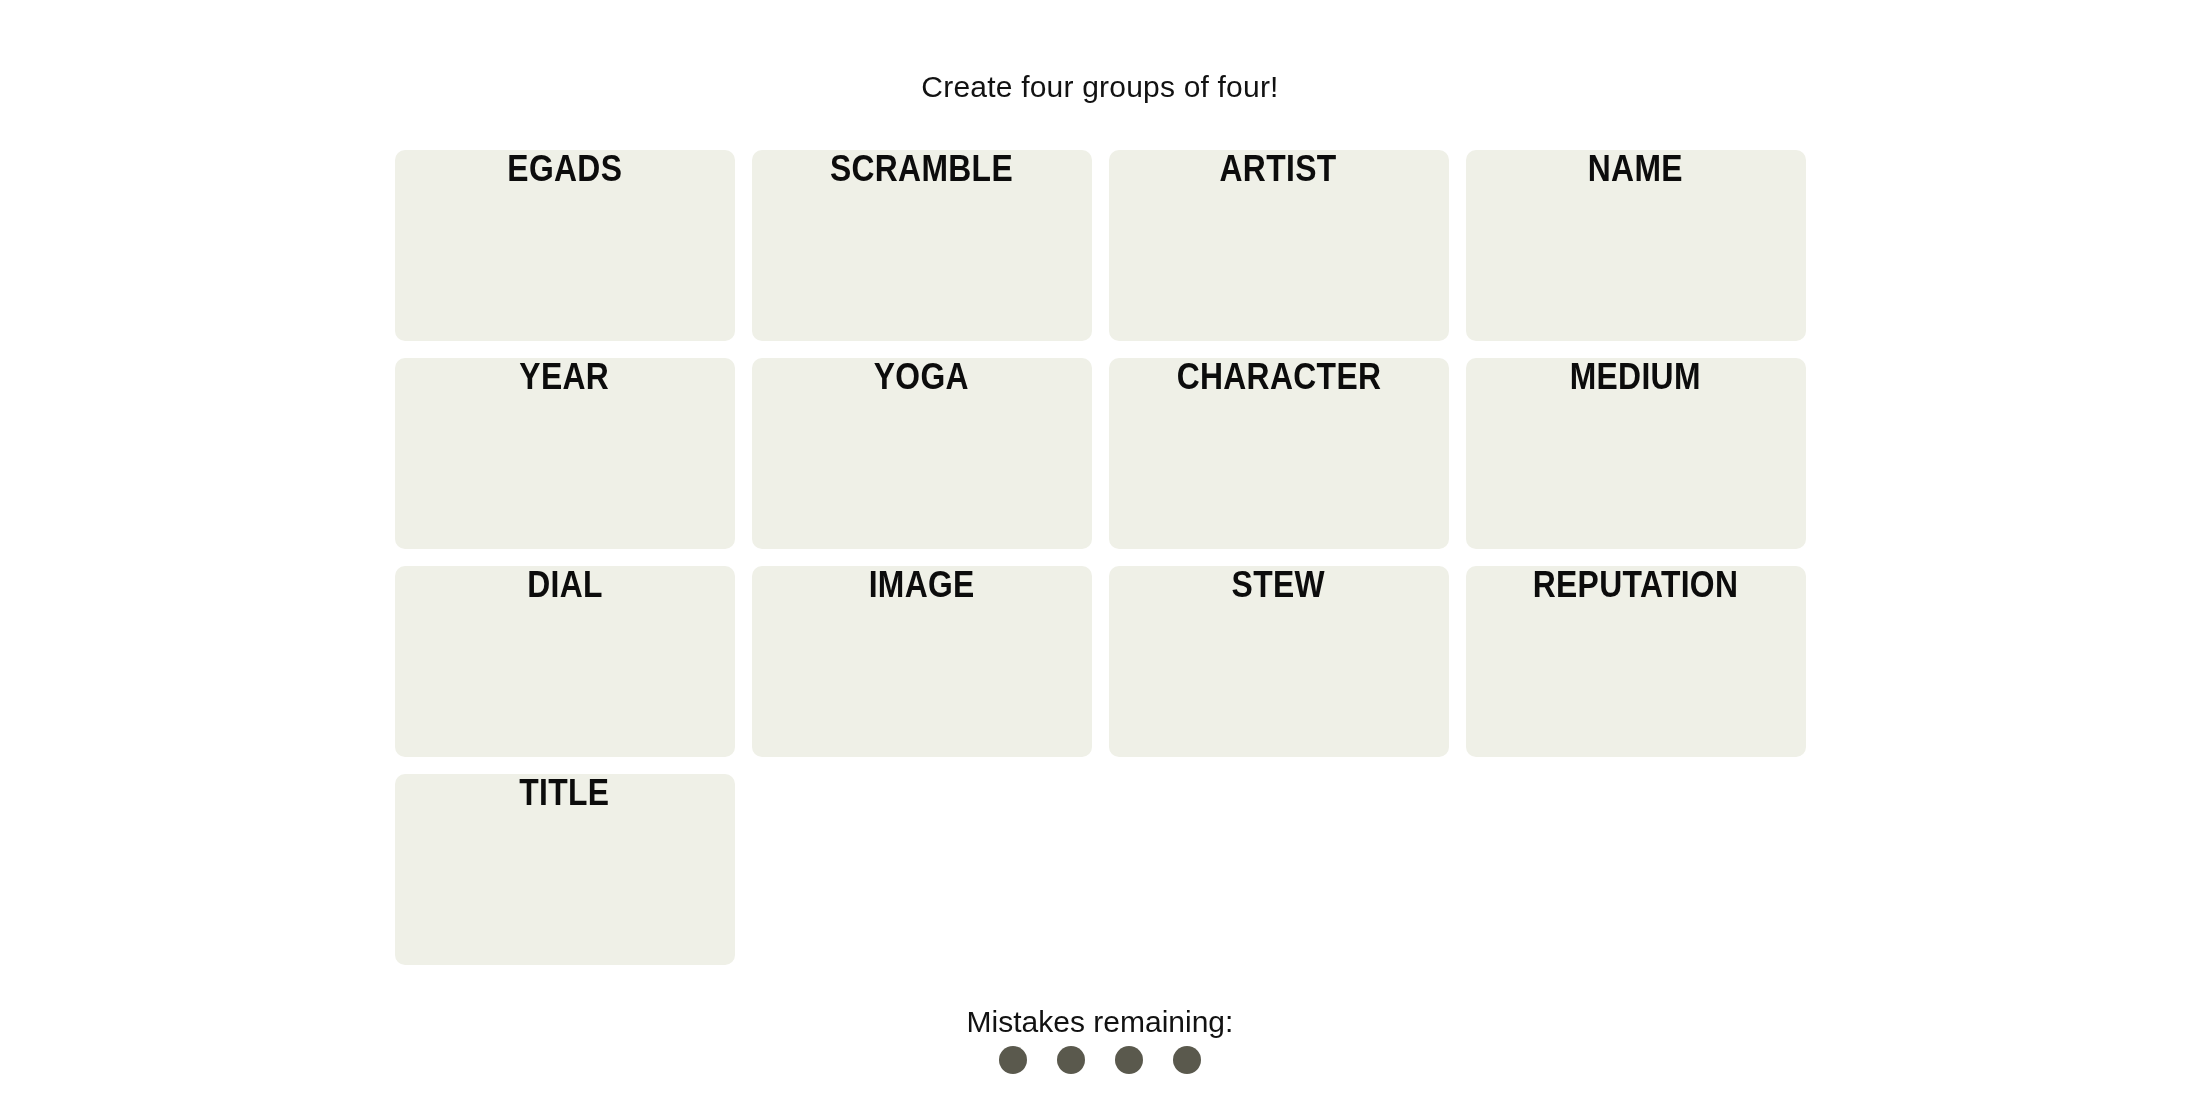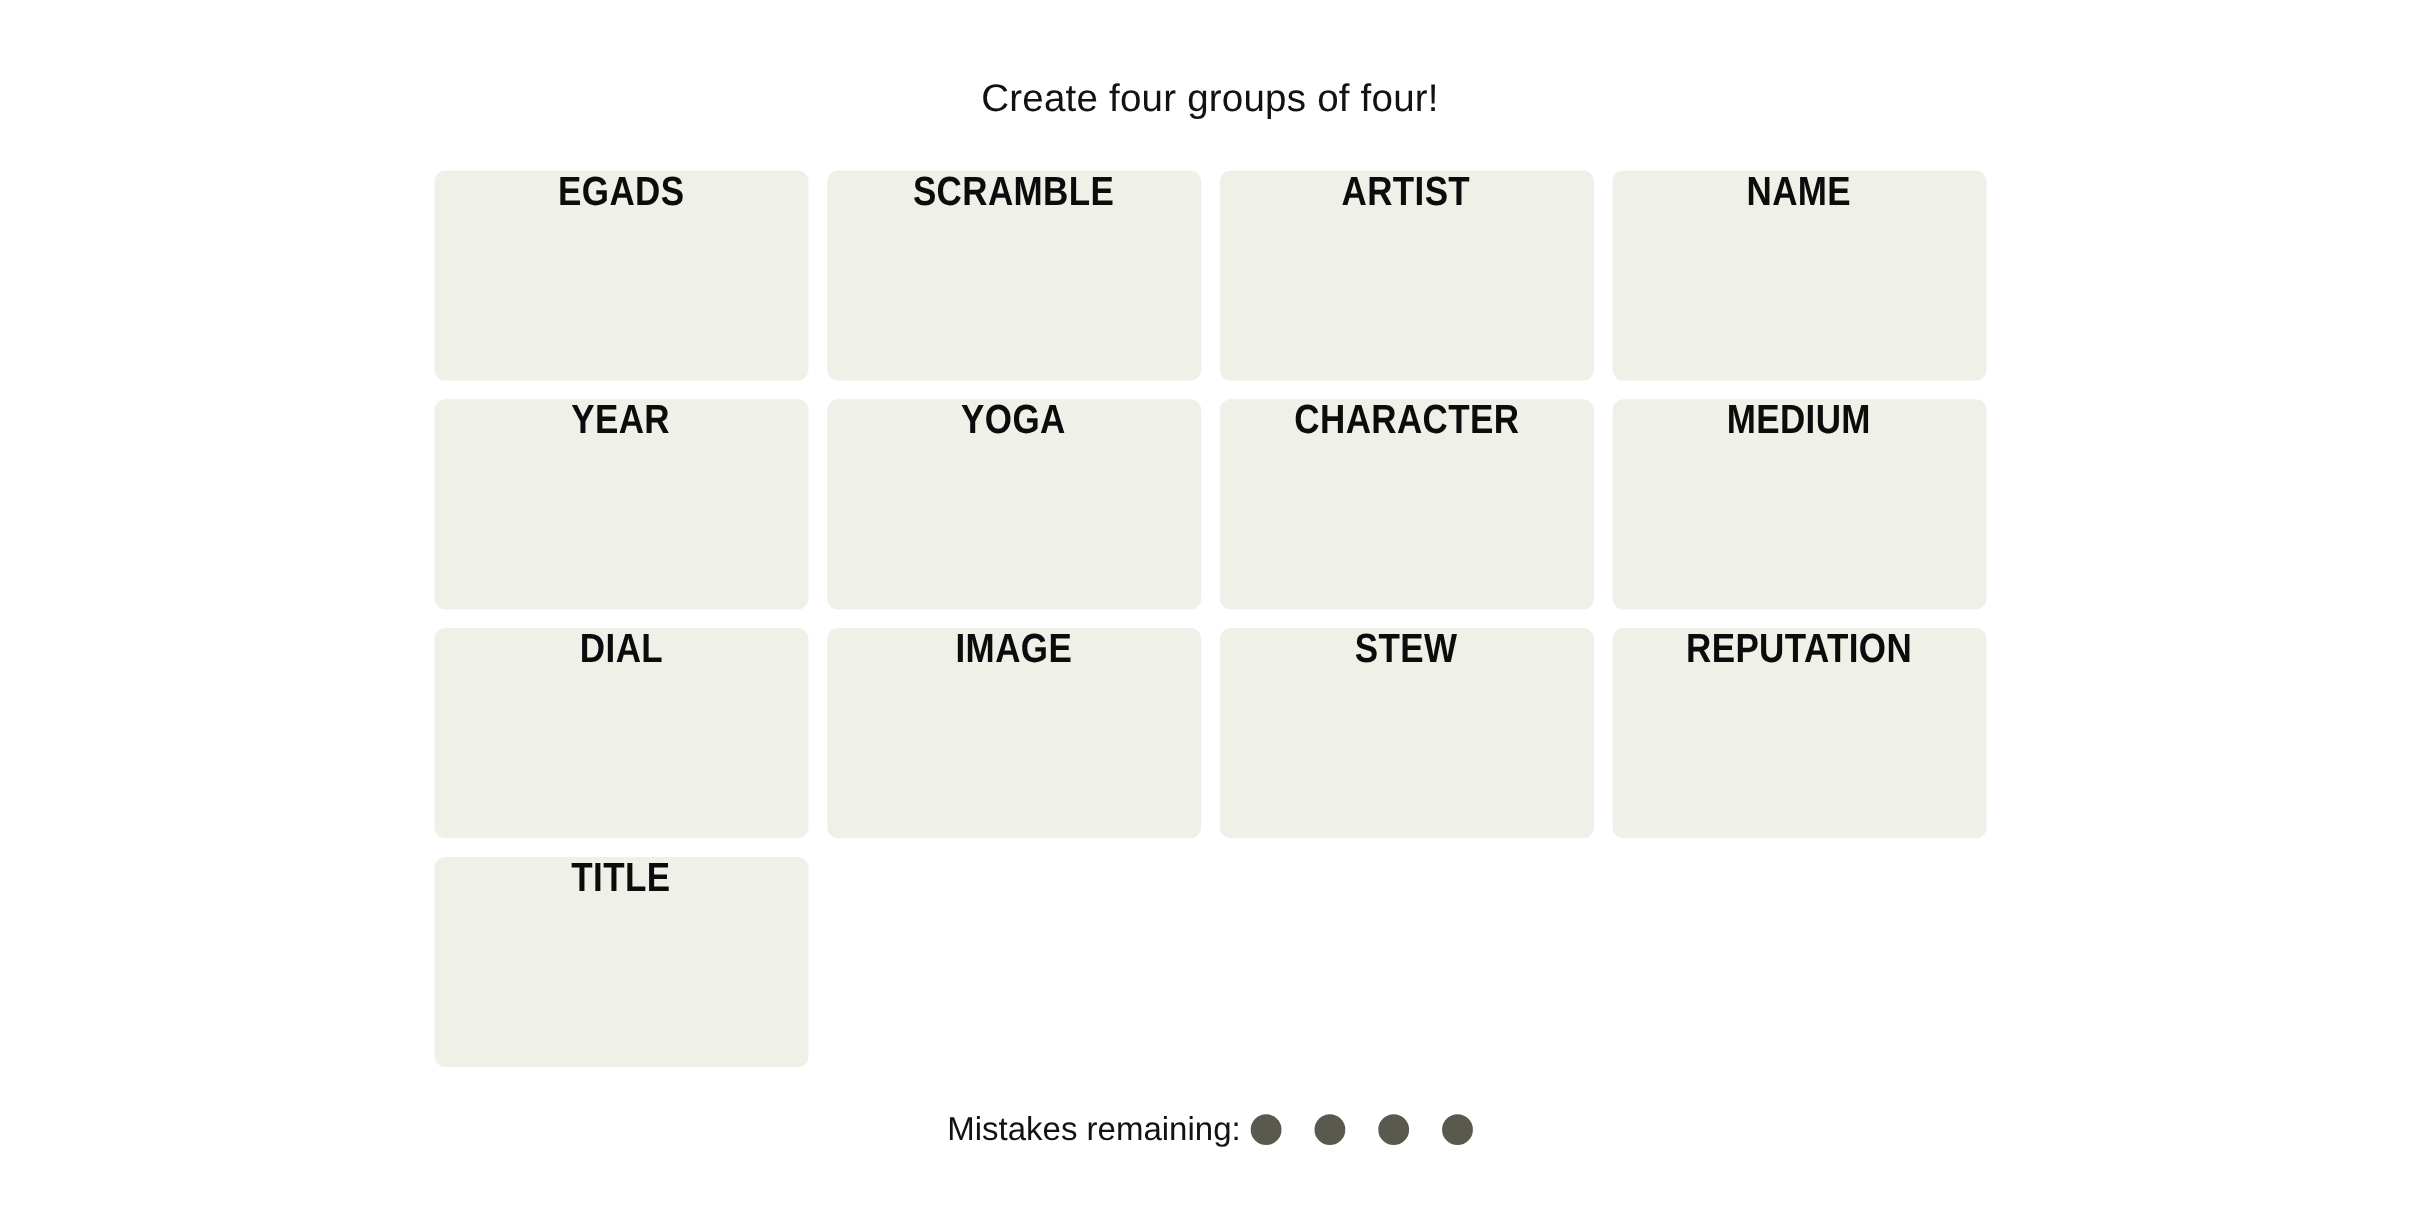--- a/index.html
+++ b/index.html
@@ -19,21 +19,21 @@
     height: 1100px;
     position: relative;
     display: flex;
     flex-direction: column;
     align-items: center;
     box-sizing: border-box;
   }
 
   .title {
     margin-top: 72px;
-    font-size: 35px;
+    font-size: 30px;
     font-weight: 400;
     color: #121212;
     letter-spacing: 0.2px;
     line-height: 1;
     text-align: center;
     white-space: nowrap;
   }
 
   .grid {
     margin-top: 48px;
@@ -69,20 +69,21 @@
     white-space: nowrap;
     line-height: 1;
   }
 
   .footer {
     margin-top: 42px;
     display: flex;
     align-items: center;
     justify-content: flex-start;
     gap: 9px;
+    flex-direction: column;
   }
 
   .mistakes-label {
     font-size: 30px;
     font-weight: 400;
     color: #121212;
     line-height: 1;
     white-space: nowrap;
   }
 

